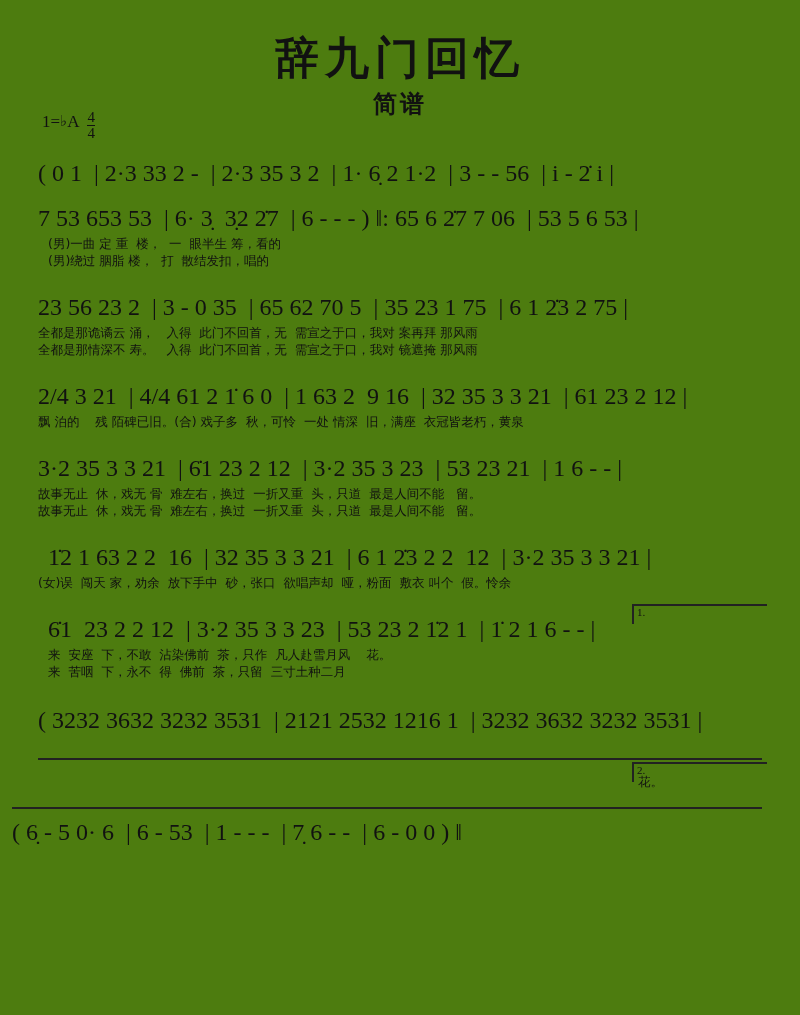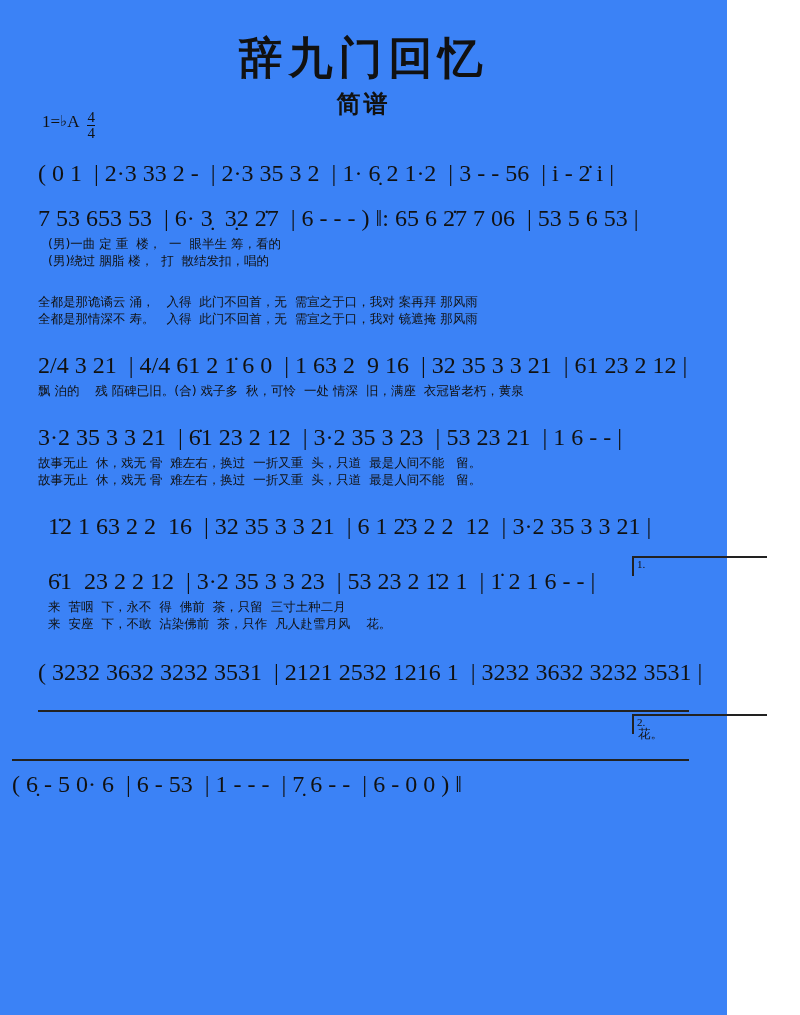--- a/index.html
+++ b/index.html
@@ -9,24 +9,24 @@
   }
   body {
     width: 800px;
     height: 1015px;
     font-family: "Liberation Serif", serif;
     color: #111111;
     position: relative;
     overflow: hidden;
   }
   .sheet {
-    width: 727px;
+    width: 800px;
     height: 1015px;
     position: relative;
-    background: #3b82f6;
+    background: #4d7c0f;
   }
   
   .title {
     text-align: center;
     font-family: "DejaVu Sans", sans-serif;
     font-weight: bold;
     font-size: 44px;
     letter-spacing: 6px;
     padding-top: 34px;
     line-height: 1.1;
@@ -121,50 +121,52 @@
   <div class="sysgap"></div>
 
   <div class="system">
     <div class="nrun row">7 53 653 53  | 6· 3̣  3̣2 2̇7  | 6 - - - ) ‖: 65 6 2̇7 7 06  | 53 5 6 53 |</div>
     <div class="lrun pad-l"><span>(男)</span><span>一曲 定 重  楼，  一  眼半生 筹，看的</span></div>
     <div class="lrun pad-l"><span>(男)</span><span>绕过 胭脂 楼，  打  散结发扣，唱的</span></div>
   </div>
   <div class="sysgap" style="height:24px"></div>
 
   <div class="system">
+    <div class="nrun row">23 56 23 2  | 3 - 0 35  | 65 62 70 5  | 35 23 1 75  | 6 1 2̇3 2 75 |</div>
     <div class="lrun"><span>全都是那诡谲云 涌，   入得  此门不回首，无  需宣之于口，我对 案再拜 那风雨</span></div>
     <div class="lrun"><span>全都是那情深不 寿。   入得  此门不回首，无  需宣之于口，我对 镜遮掩 那风雨</span></div>
   </div>
   <div class="sysgap" style="height:24px"></div>
 
   <div class="system">
     <div class="nrun row">2/4 3 21  | 4/4 61 2 1̇ 6 0  | 1 63 2  9 16  | 32 35 3 3 21  | 61 23 2 12 |</div>
     <div class="lrun"><span>飘 泊的    残 陌碑已旧。(合) 戏子多  秋，可怜  一处 情深  旧，满座  衣冠皆老朽，黄泉</span></div>
   </div>
   <div class="sysgap" style="height:24px"></div>
 
   <div class="system">
     <div class="nrun row">3·2 35 3 3 21  | 6̇1 23 2 12  | 3·2 35 3 23  | 53 23 21  | 1 6 - - |</div>
     <div class="lrun"><span>故事无止  休，戏无 骨  难左右，换过  一折又重  头，只道  最是人间不能   留。</span></div>
     <div class="lrun"><span>故事无止  休，戏无 骨  难左右，换过  一折又重  头，只道  最是人间不能   留。</span></div>
   </div>
   <div class="sysgap" style="height:24px"></div>
 
   <div class="system">
     <div class="nrun row pad-l">1̇2 1 63 2 2  16  | 32 35 3 3 21  | 6 1 2̇3 2 2  12  | 3·2 35 3 3 21 |</div>
+    <div class="lrun"><span>(女)</span><span>误  闯天 家，劝余  放下手中  砂，张口  欲唱声却  哑，粉面  敷衣 叫个  假。怜余</span></div>
   </div>
   <div class="sysgap" style="height:24px"></div>
 
   <div class="system" style="position:relative;">
     <div class="ending-box" style="left:594px; top:-12px; width:130px; height:18px;">
       <span>1.</span>
     </div>
     <div class="nrun row pad-l">6̇1  23 2 2 12  | 3·2 35 3 3 23  | 53 23 2 1̇2 1  | 1̇ 2 1 6 - - |</div>
+    <div class="lrun pad-l"><span>来  安座  下，不敢  沾染佛前  茶，只作  凡人赴雪月风    花。</span></div>
     <div class="lrun pad-l"><span>来  苦咽  下，永不  得  佛前  茶，只留  三寸土种二月</span></div>
-    <div class="lrun pad-l"><span>来  安座  下，不敢  沾染佛前  茶，只作  凡人赴雪月风    花。</span></div>
   </div>
   <div class="sysgap" style="height:26px"></div>
 
   <div class="system">
     <div class="nrun row">( 3232 3632 3232 3531  | 2121 2532 1216 1  | 3232 3632 3232 3531 |</div>
   </div>
   <div class="sysgap" style="height:20px"></div>
 
   <div class="system" style="position:relative;">
     <div class="hline" style="margin-bottom:14px;"></div>

